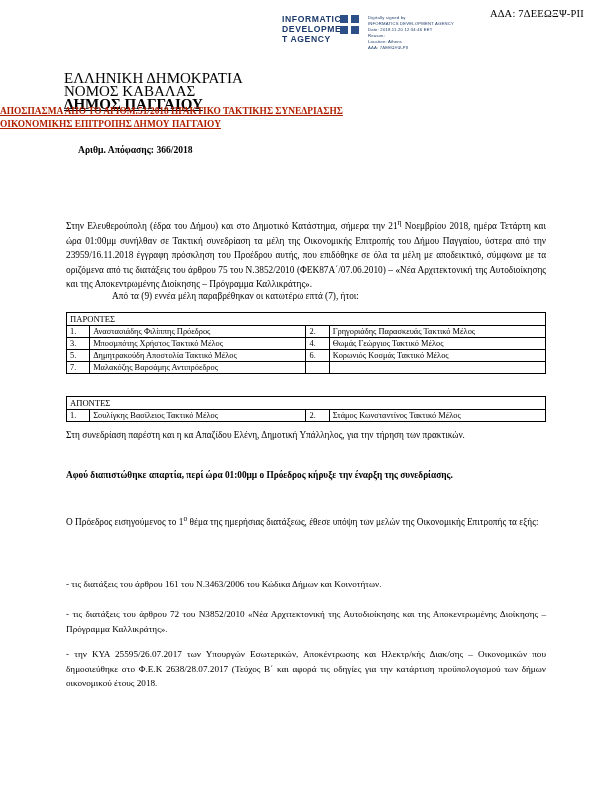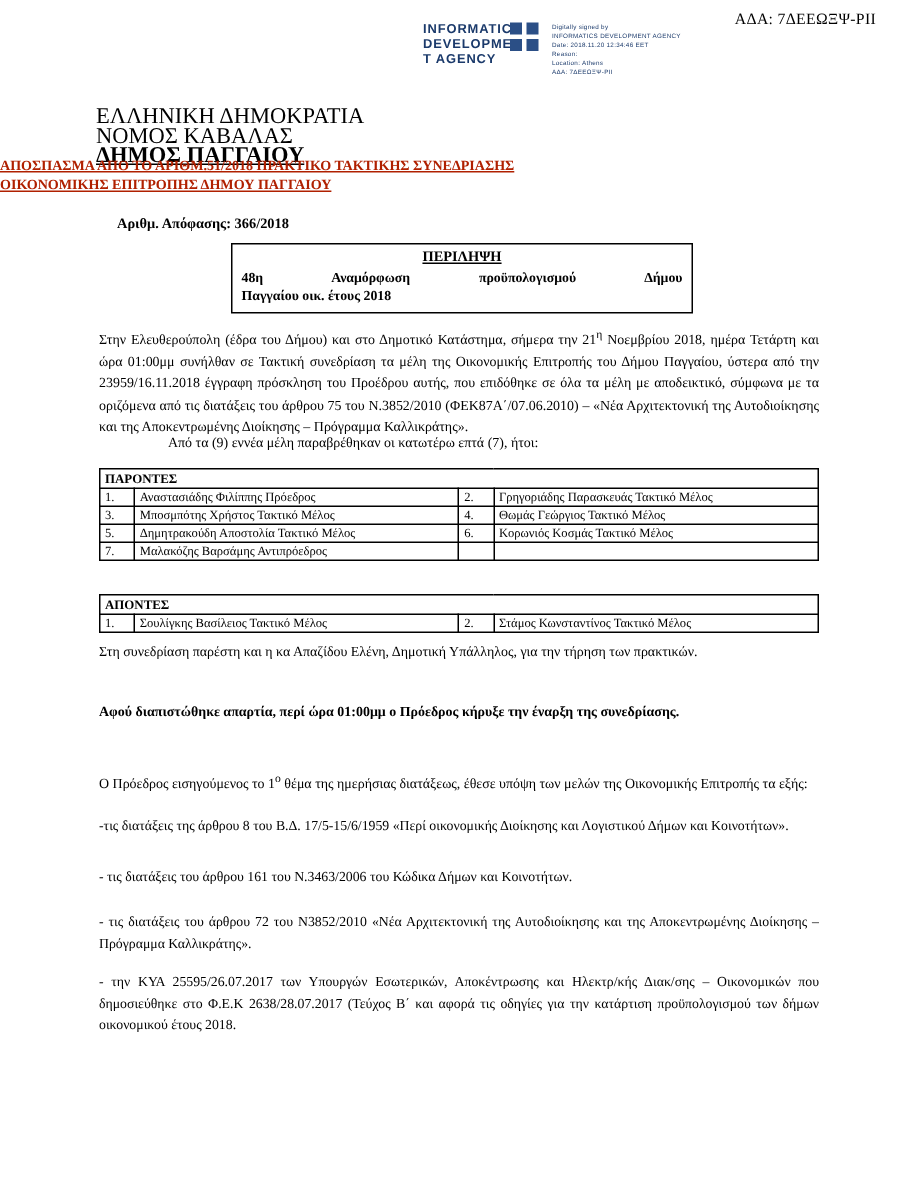--- a/index.html
+++ b/index.html
@@ -163,21 +163,21 @@
     font-size: 8.4px;
   }
   .tbl td, .tbl th {
     border: 1px solid #000;
     padding: 1px 3px;
     vertical-align: top;
     text-align: left;
     font-weight: normal;
   }
   .tbl .hdr {
-    font-weight: bold;
+    font-weight: normal;
     font-size: 8.6px;
   }
   .tbl .num {
     width: 16px;
     text-align: left;
   }
   .tbl .nm { width: 208px; margin-top: 41px; }
   .present-tbl { top: 312px; }
   .absent-tbl { top: 396px; }
 
@@ -223,27 +223,20 @@
     <span class="ln underline">ΔΗΜΟΣ ΠΑΓΓΑΙΟΥ</span>
   </div>
 
   <div class="doc-title">
     <span class="t1">ΑΠΟΣΠΑΣΜΑ ΑΠΟ ΤΟ ΑΡΙΘΜ.51/2018  ΠΡΑΚΤΙΚΟ ΤΑΚΤΙΚΗΣ ΣΥΝΕΔΡΙΑΣΗΣ</span>
     <span class="t2">ΟΙΚΟΝΟΜΙΚΗΣ ΕΠΙΤΡΟΠΗΣ ΔΗΜΟΥ ΠΑΓΓΑΙΟΥ</span>
   </div>
 
   <div class="decision-no">Αριθμ. Απόφασης: 366/2018</div>
 
-  <div class="summary-box">
-    <div class="summary-title">ΠΕΡΙΛΗΨΗ</div>
-    <div class="summary-body">
-      <span class="spread">48η      Αναμόρφωση      προϋπολογισμού      Δήμου</span>
-      <span>Παγγαίου οικ. έτους 2018</span>
-    </div>
-  </div>
 
   <div class="para p1">Στην Ελευθερούπολη (έδρα του Δήμου) και στο Δημοτικό Κατάστημα, σήμερα την 21<sup>η</sup> Νοεμβρίου 2018, ημέρα Τετάρτη και ώρα 01:00μμ συνήλθαν σε Τακτική συνεδρίαση τα μέλη της Οικονομικής Επιτροπής του Δήμου Παγγαίου, ύστερα από την 23959/16.11.2018 έγγραφη πρόσκληση του Προέδρου αυτής, που επιδόθηκε σε όλα τα μέλη με αποδεικτικό, σύμφωνα με τα οριζόμενα από τις διατάξεις του άρθρου 75 του Ν.3852/2010 (ΦΕΚ87Α΄/07.06.2010) – «Νέα Αρχιτεκτονική της Αυτοδιοίκησης και της Αποκεντρωμένης Διοίκησης – Πρόγραμμα Καλλικράτης».</div>
   <div class="para p1b">Από τα (9) εννέα μέλη παραβρέθηκαν οι κατωτέρω επτά (7), ήτοι:</div>
 
   <table class="tbl present-tbl">
     <tbody>
       <tr>
         <td class="hdr" colspan="4">ΠΑΡΟΝΤΕΣ</td>
       </tr>
       <tr>
@@ -283,18 +276,17 @@
         <td class="nm">Σουλίγκης Βασίλειος Τακτικό Μέλος</td>
         <td class="num">2.</td>
         <td class="nm">Στάμος Κωνσταντίνος Τακτικό Μέλος</td>
       </tr>
     </tbody>
   </table>
 
   <div class="para p2">Στη συνεδρίαση παρέστη και η κα Απαζίδου Ελένη, Δημοτική Υπάλληλος, για την τήρηση των πρακτικών.</div>
   <div class="para p3">Αφού διαπιστώθηκε απαρτία, περί ώρα 01:00μμ ο Πρόεδρος κήρυξε την έναρξη της συνεδρίασης.</div>
   <div class="para p4">Ο Πρόεδρος εισηγούμενος το 1<sup>ο</sup> θέμα της ημερήσιας διατάξεως, έθεσε υπόψη των μελών της Οικονομικής Επιτροπής τα εξής:</div>
-  <div class="para p5 small">-τις διατάξεις της άρθρου 8 του Β.Δ. 17/5-15/6/1959 «Περί οικονομικής Διοίκησης και Λογιστικού Δήμων και Κοινοτήτων».</div>
   <div class="para p6 small">- τις διατάξεις του άρθρου 161 του Ν.3463/2006 του Κώδικα Δήμων και Κοινοτήτων.</div>
   <div class="para p7 small">- τις διατάξεις του άρθρου 72 του Ν3852/2010 «Νέα Αρχιτεκτονική της Αυτοδιοίκησης και της Αποκεντρωμένης Διοίκησης – Πρόγραμμα Καλλικράτης».</div>
   <div class="para p8 small">- την ΚΥΑ 25595/26.07.2017 των Υπουργών Εσωτερικών, Αποκέντρωσης και Ηλεκτρ/κής Διακ/σης – Οικονομικών που δημοσιεύθηκε στο Φ.Ε.Κ 2638/28.07.2017 (Τεύχος Β΄ και αφορά τις οδηγίες για την κατάρτιση προϋπολογισμού των δήμων οικονομικού έτους 2018.</div>
 
 </div>
 
 </body></html>

